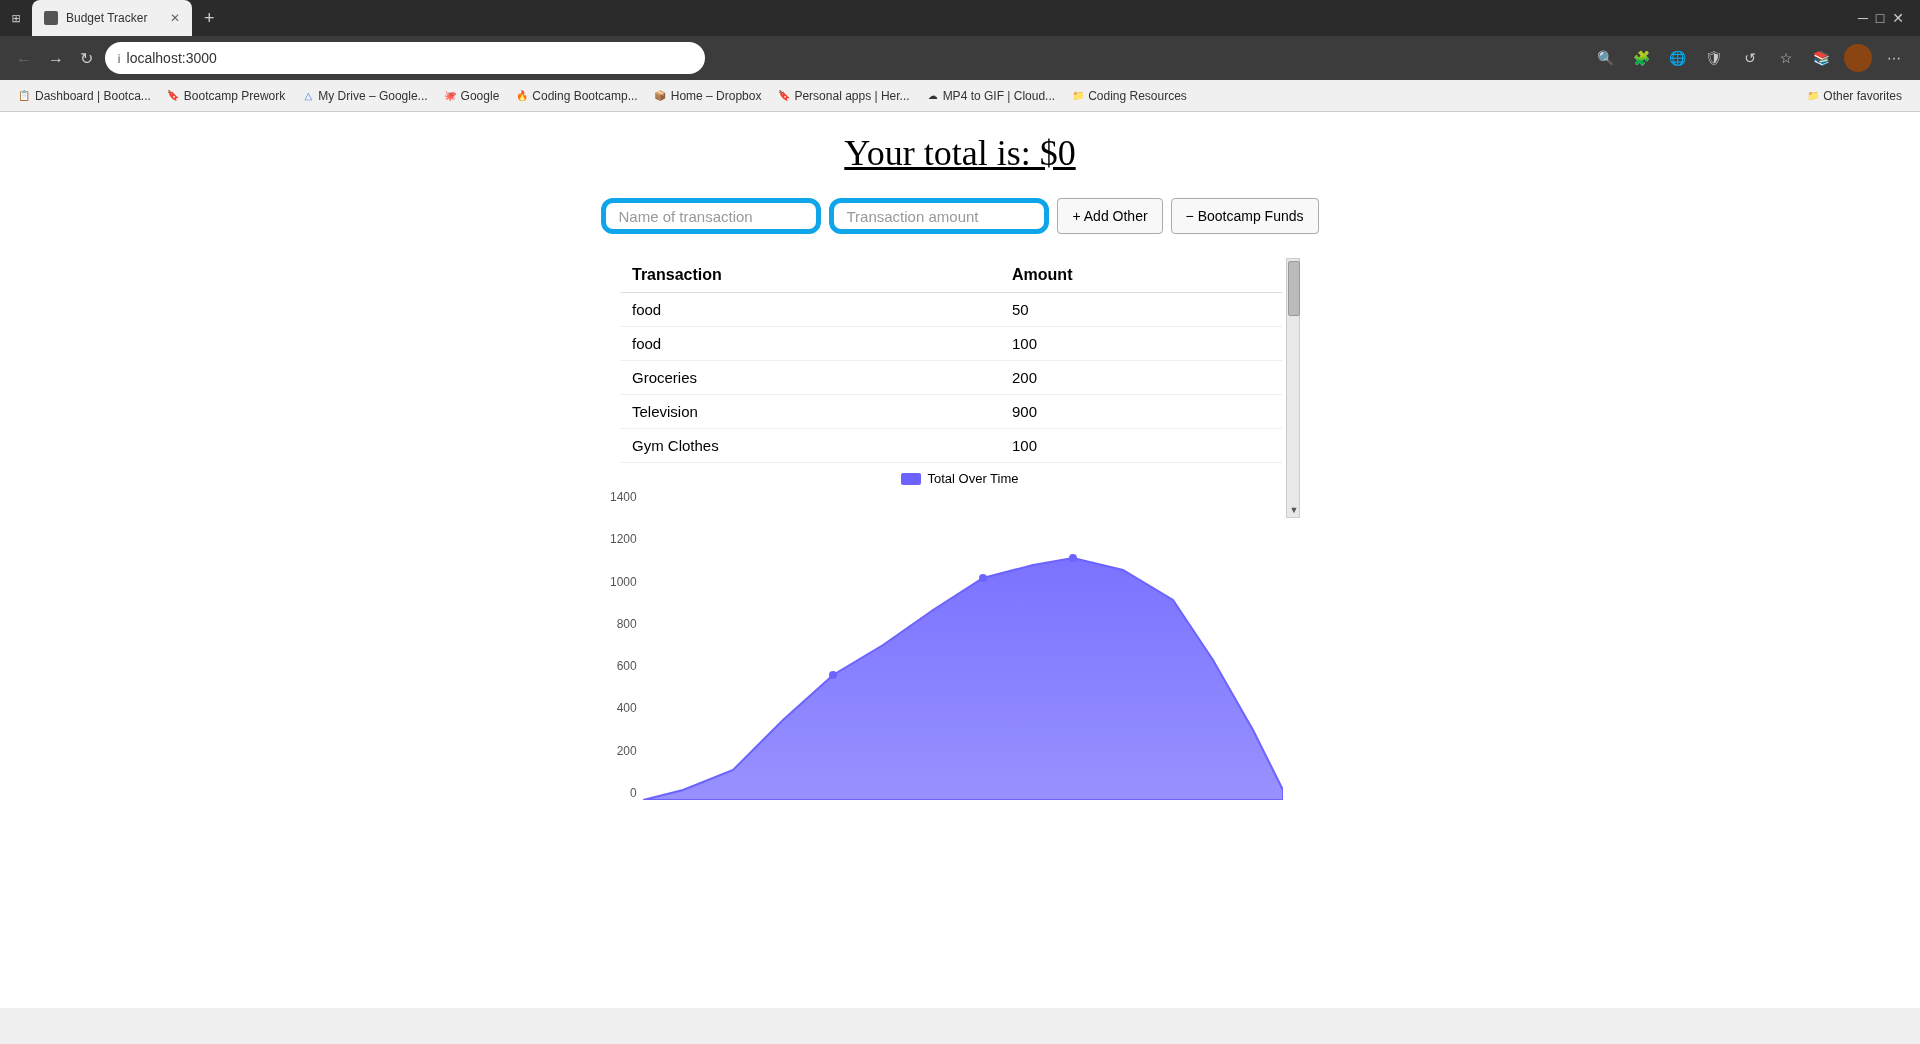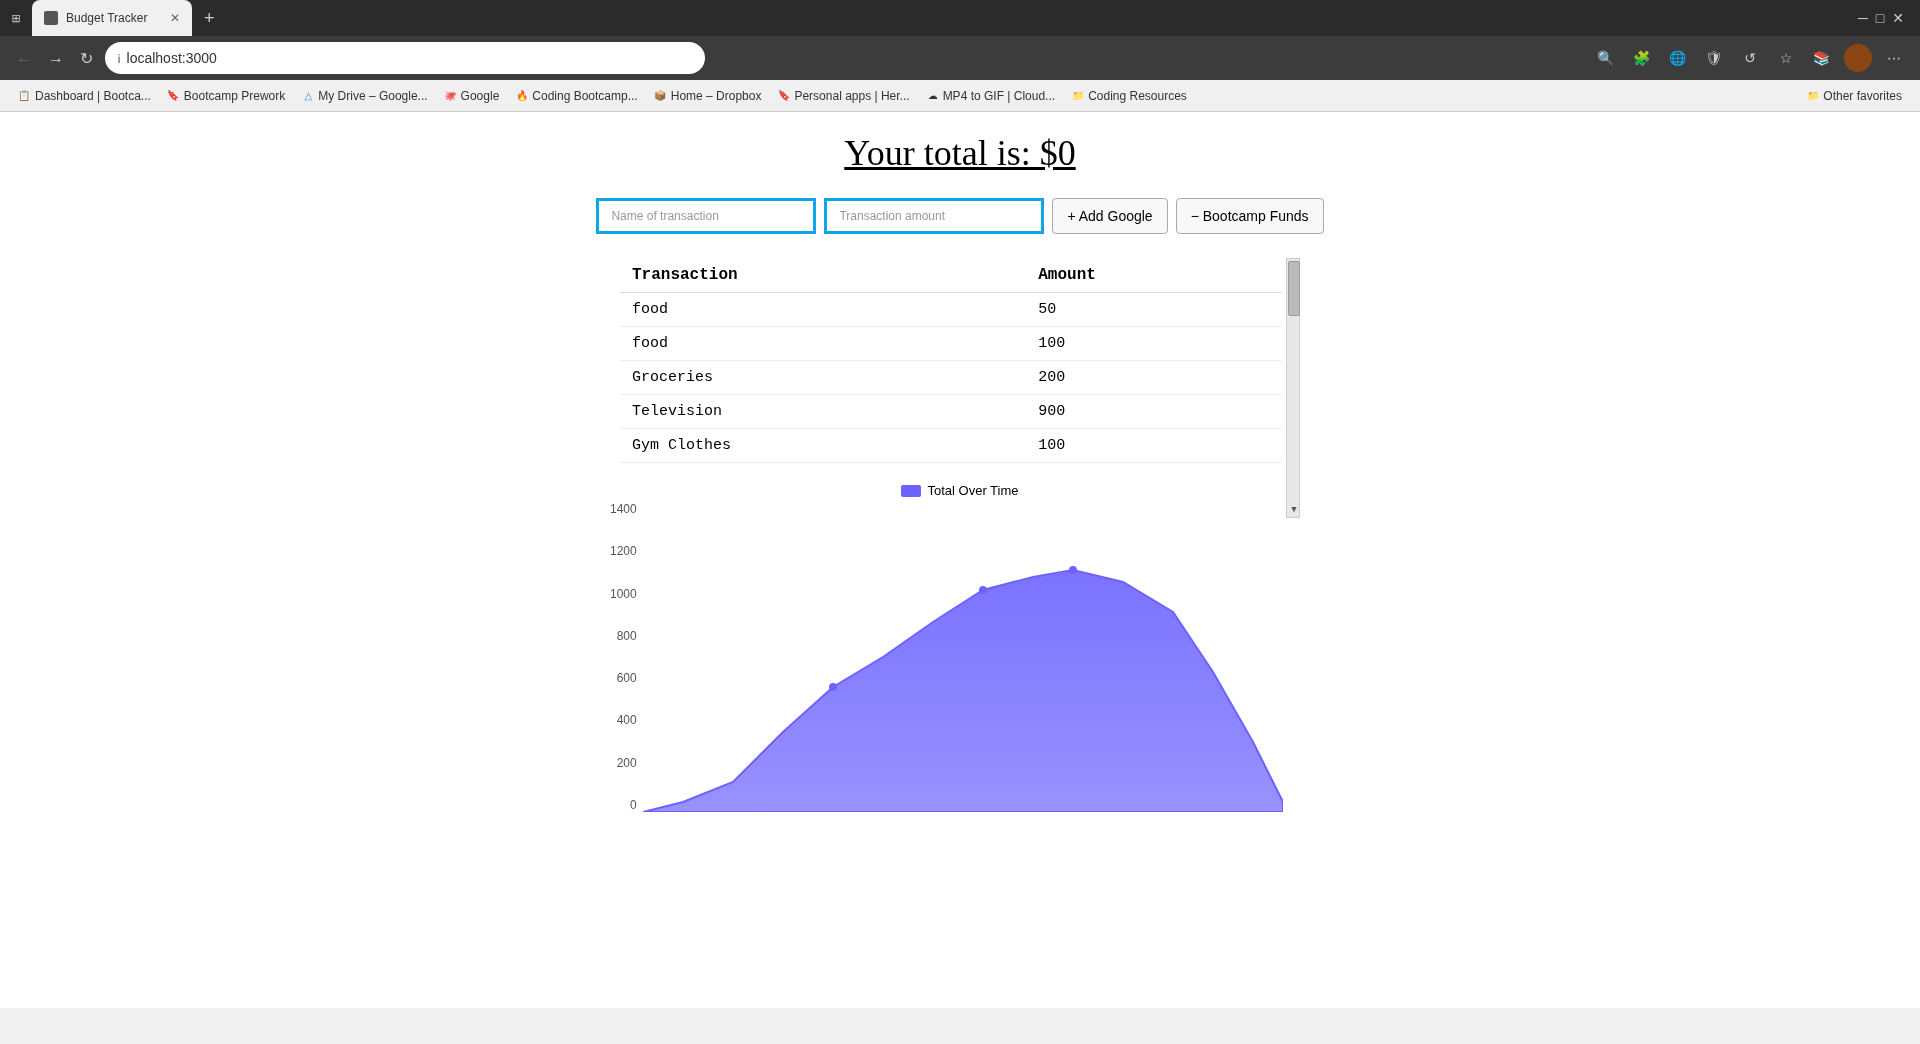--- a/index.html
+++ b/index.html
@@ -27,21 +27,21 @@
     .bookmarks-bar { background: #f0f0f0; display: flex; align-items: center; padding: 2px 12px; height: 32px; gap: 4px; border-bottom: 1px solid #ccc; overflow: hidden; }
     .bookmark { display: flex; align-items: center; gap: 3px; font-size: 12px; color: #333; cursor: pointer; padding: 2px 6px; border-radius: 3px; white-space: nowrap; }
     .bookmark-icon { width: 14px; height: 14px; font-size: 10px; display: flex; align-items: center; justify-content: center; }
 
     
     .page-content { background: #fff; width: 100%; height: calc(1044px - 148px); overflow: hidden; display: flex; flex-direction: column; align-items: center; padding: 20px; position: relative; }
 
     .total-heading { font-size: 36px; font-weight: normal; text-decoration: underline; margin-bottom: 24px; font-family: 'Times New Roman', serif; }
 
     .input-row { display: flex; align-items: center; gap: 8px; margin-bottom: 24px; }
-    .text-input { border: 3px solid #0ea5e9; border-radius: 0; padding: 6px 12px; font-size: 12px; height: 36px; color: #999; width: 220px; }
+    .text-input { border: 5px solid #0ea5e9; border-radius: 12px; padding: 6px 12px; font-size: 15px; height: 36px; color: #999; width: 220px; }
     .text-input::placeholder { color: #999; }
     .btn { padding: 6px 14px; font-size: 14px; height: 36px; border: 1px solid #aaa; cursor: pointer; border-radius: 4px; display: flex; align-items: center; gap: 4px; background: #f8f8f8; }
     .btn-add { background: #f8f8f8; }
     .btn-subtract { background: #f8f8f8; }
 
     table { width: 100%; border-collapse: collapse; }
     thead th { text-align: left; font-weight: bold; font-size: 16px; padding: 8px 12px; border-bottom: 1px solid #ddd; }
     tbody td { padding: 8px 12px; font-size: 15px; border-bottom: 1px solid #eee; }
 
     
@@ -138,25 +138,25 @@
     </div>
   </div>
 </div>
 
 <div class="page-content">
   <h1 class="total-heading">Your total is: $0</h1>
 
   <div class="input-row">
     <input class="text-input" type="text" placeholder="Name of transaction" style="">
     <input class="text-input" type="text" placeholder="Transaction amount" style="">
-    <button class="btn btn-add">+ Add Google</button>
+    <button class="btn btn-add">+ Add Other</button>
     <button class="btn btn-subtract">− Bootcamp Funds</button>
   </div>
 
-  <div style="position:relative;width:680px;margin-bottom:12px;font-family:Liberation Mono, monospace;">
+  <div style="position:relative;width:680px;">
     <div style="max-height:260px;overflow-y:scroll;padding-right:18px;">
       <table>
         <thead>
           <tr>
             <th>Transaction</th>
             <th>Amount</th>
           </tr>
         </thead>
         <tbody id="table-body">
             <tr>

